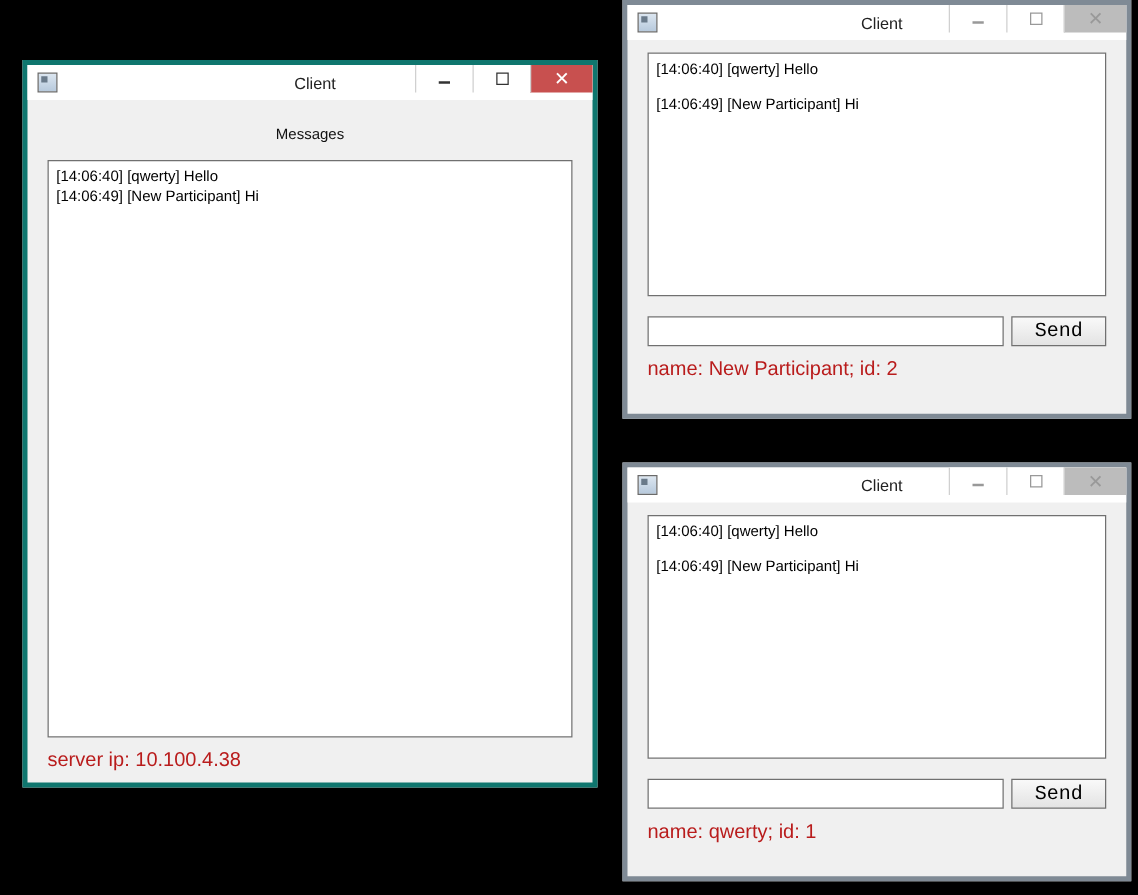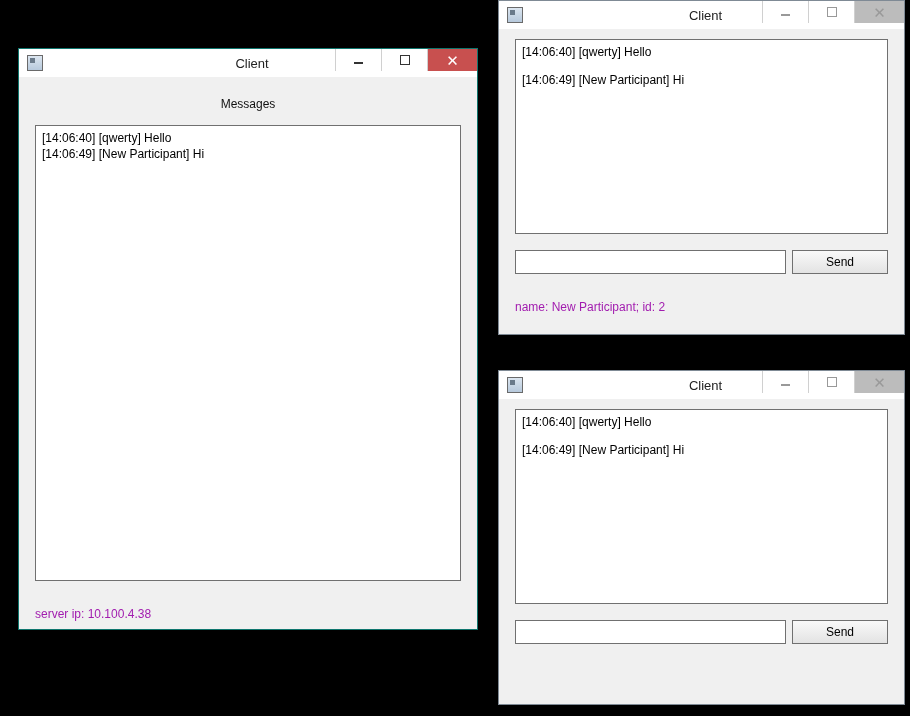--- a/index.html
+++ b/index.html
@@ -8,21 +8,21 @@
     width: 910px;
     height: 716px;
     font-family: "Segoe UI", Tahoma, sans-serif;
     font-size: 12px;
     position: relative;
     overflow: hidden;
   }
   .window {
     position: absolute;
     background: #f0f0f0;
-    border: 1px solid #0f766e;
+    border: 4px solid #0f766e;
     box-shadow: 0 0 8px rgba(0,0,0,.3);
   }
   .window.inactive { border-color: #7f8a95; }
   .titlebar {
     height: 28px;
     display: flex;
     align-items: center;
     background: #fff;
     position: relative;
   }
@@ -76,38 +76,39 @@
     background:#fff;
     border:1px solid #707070;
     padding:4px 6px;
     font-size:12px;
     line-height:1.35;
     overflow:hidden;
   }
   .msg-line { white-space: pre; }
   .msg-gap { height: 12px; }
   .statusbar {
-    font-size:12px; color:#a21caf; padding-top:26px;
+    font-size:16px; color:#b91c1c; padding-top:10px;
   }
   .send-row {
     display:flex; gap:6px; margin-top:16px;
   }
   .text-input {
     flex:1;
     height:24px;
     border:1px solid #707070;
     background:#fff;
     padding:2px 4px;
     font-size:12px;
   }
   .send-btn {
-    width:96px; height:24px;
+    width:76px; height:24px;
     border:1px solid #707070;
     background: linear-gradient(#f9f9f9,#e3e3e3);
-    font-size:12px;
+    font-size:16px;
+    font-family:Liberation Mono, monospace;
   }
   
   .server-win { left:18px; top:48px; width:460px; height:582px; }
   .client1-win { left:498px; top:0px; width:407px; height:335px; }
   .client2-win { left:498px; top:370px; width:407px; height:335px; }
   .client-body .msg-box { flex:none; height:195px; }
 </style>
 </head>
 <body>
 
@@ -186,14 +187,15 @@
   <div class="body client-body">
     <div class="msg-box">
       <div class="msg-line">[14:06:40] [qwerty] Hello</div>
       <div class="msg-gap"></div>
       <div class="msg-line">[14:06:49] [New Participant] Hi</div>
     </div>
     <div class="send-row">
       <input class="text-input" value="" style="">
       <button class="send-btn">Send</button>
     </div>
+    <div class="statusbar">name: qwerty; id: 1</div>
   </div>
 </div>
 
 </body></html>

